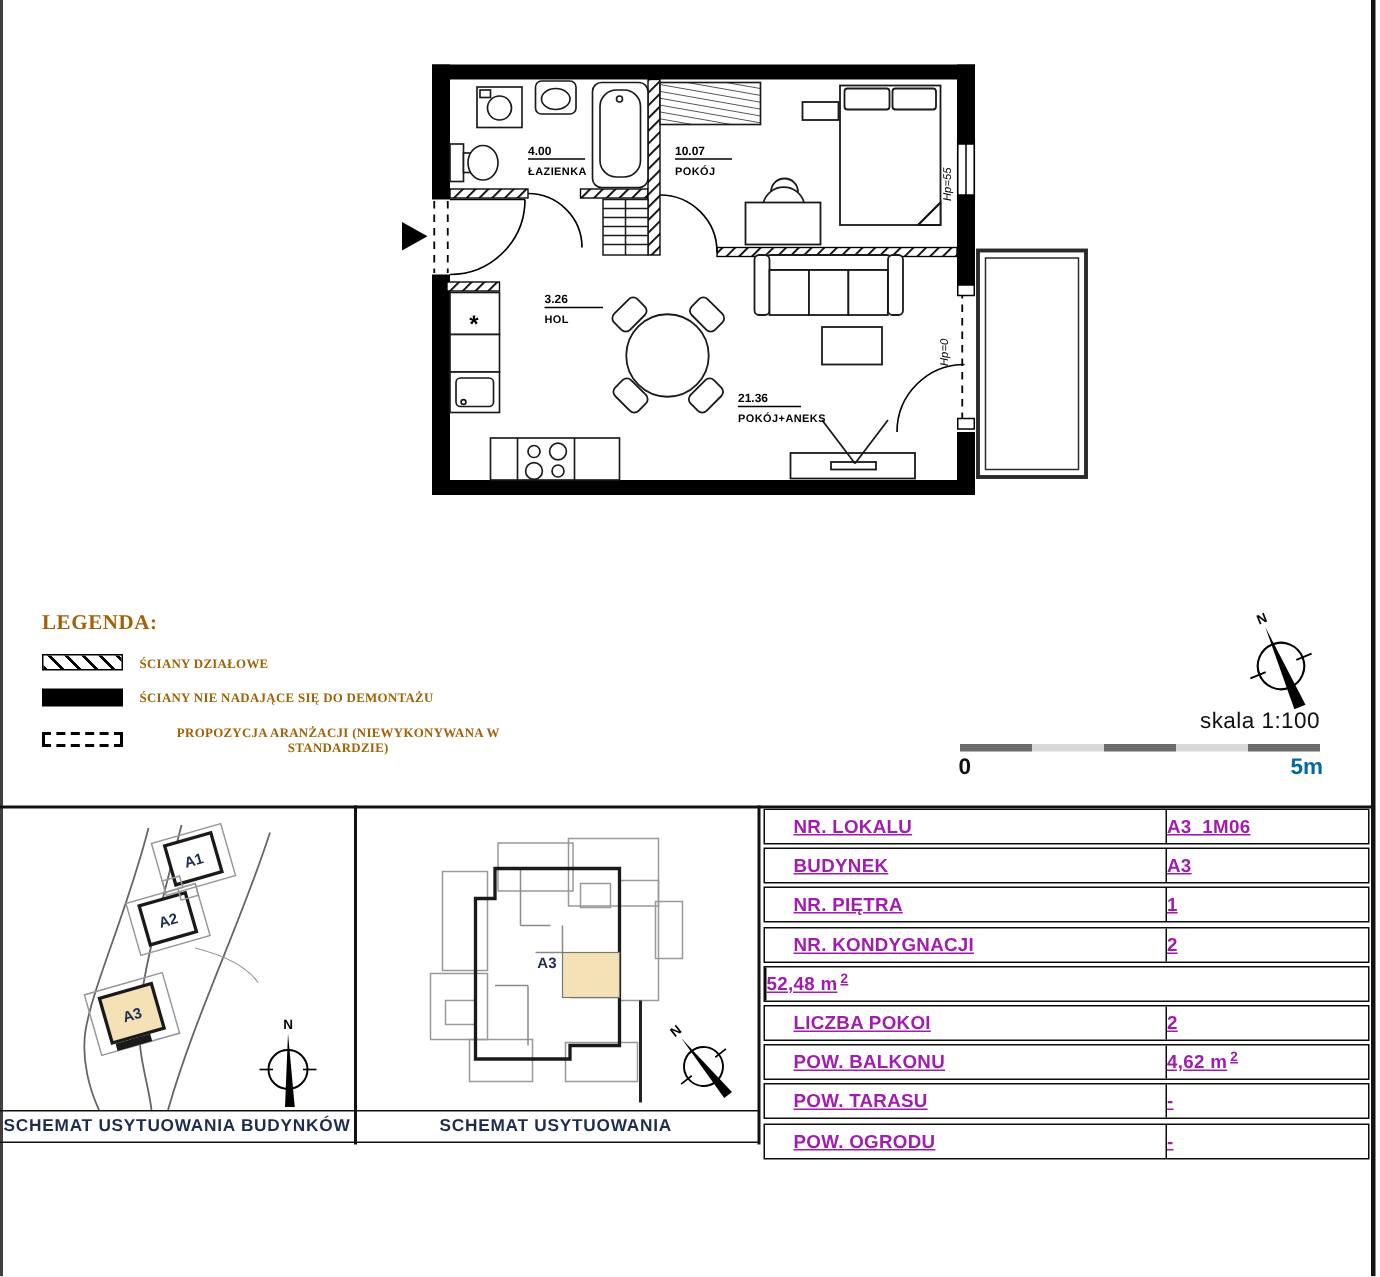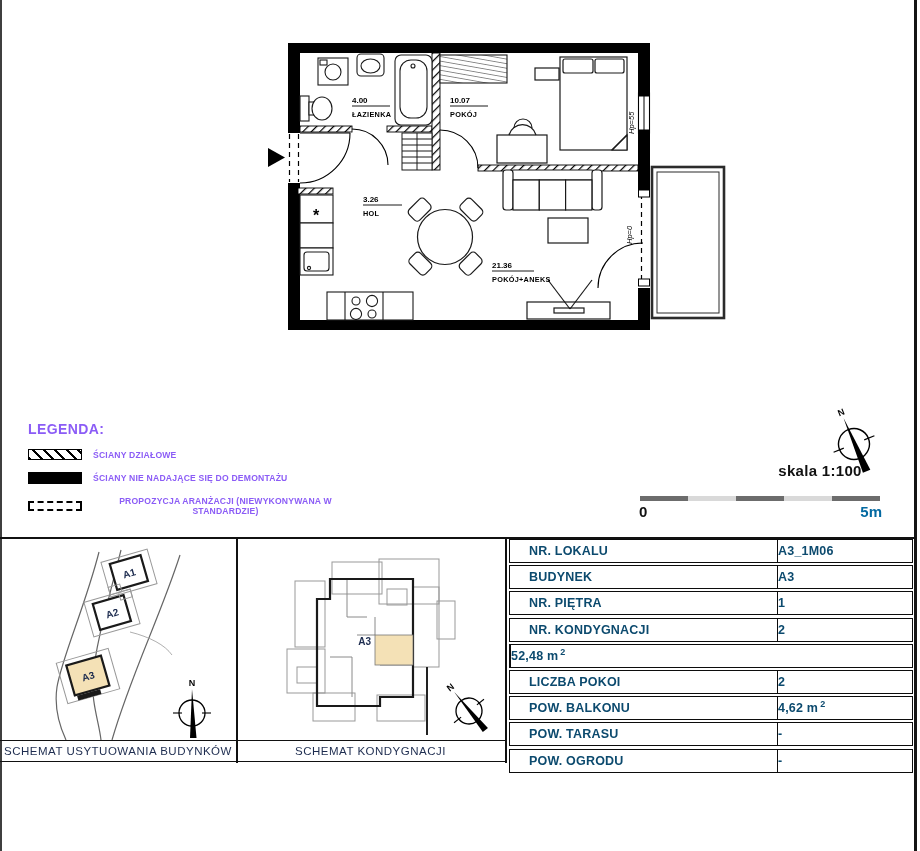--- a/index.html
+++ b/index.html
@@ -3,53 +3,53 @@
 <meta charset="utf-8">
 <style>
   html,body{margin:0;padding:0;background:#fff;}
   .page{position:relative;width:920px;height:851px;background:#fff;overflow:hidden;
         font-family:"Liberation Sans",sans-serif;}
   .edge{position:absolute;top:0;height:851px;}
   .edge-left{left:0;width:2px;background:#3f3f3f;}
   .edge-right{left:914px;width:2.5px;background:#141414;}
 
   
-  .legend{position:absolute;left:28px;top:421px;width:330px;color:#8b5cf6;}
+  .legend{position:absolute;left:28px;top:408px;width:330px;color:#a16207;font-family:Liberation Serif, serif;}
   .legend-title{font-size:14px;font-weight:bold;letter-spacing:.4px;}
   .legend-item{display:flex;align-items:center;margin-top:12px;text-align:center;}
   .swatch{width:54px;height:11px;margin-right:11px;flex:0 0 auto;box-sizing:border-box;}
   .swatch-hatched{border:1.5px solid #000;background:repeating-linear-gradient(45deg,#000 0 2px,#fff 2px 8px);}
   .swatch-solid{background:#000;height:12px;}
   .swatch-dashed{border:2px dashed #000;background:#fff;height:10px;}
   .legend-label{font-size:8.6px;font-weight:bold;letter-spacing:.2px;}
 
   
-  .skala{position:absolute;left:760px;top:462px;width:120px;text-align:center;
-         font-size:15px;font-weight:bold;color:#111;letter-spacing:.3px;}
+  .skala{position:absolute;left:760px;top:472px;width:120px;text-align:right;
+         font-size:15px;font-weight:normal;color:#111;letter-spacing:.3px;}
   .scalebar{position:absolute;left:640px;top:496px;width:240px;height:4.5px;
             background:linear-gradient(90deg,#6c6c6c 0 48px,#d9d9d9 48px 96px,#6c6c6c 96px 144px,#d9d9d9 144px 192px,#6c6c6c 192px 240px);}
   .scale-0{position:absolute;left:639px;top:503px;font-size:15px;font-weight:bold;color:#111;}
   .scale-5m{position:absolute;left:848px;top:503px;width:34px;text-align:right;font-size:15px;font-weight:bold;color:#0369a1;}
 
   
   .hline537{position:absolute;left:0;top:537px;width:916px;height:1.6px;background:#111;}
   .vline{position:absolute;top:537px;height:226px;background:#111;}
   .v237{left:236px;width:1.5px;}
   .v505{left:505px;width:1.6px;}
   .caption-band{position:absolute;left:0;top:740px;width:506px;height:20px;
                 border-top:1.6px solid #111;border-bottom:1.6px solid #111;display:flex;}
-  .caption{color:#1d2c4f;font-weight:normal;font-size:11.5px;letter-spacing:.5px;
+  .caption{color:#1d2c4f;font-weight:bold;font-size:11.5px;letter-spacing:.5px;
            display:flex;align-items:center;justify-content:center;}
   .caption-left{width:236px;}
   .caption-mid{width:269px;}
 
   
   .spec-table{position:absolute;left:509px;top:539px;width:404px;}
   .trow{display:flex;height:22px;border:1.6px solid #0c0c0c;margin-bottom:2.2px;background:#fff;
-        color:#0c4a6e;font-weight:bold;font-size:12.5px;letter-spacing:.2px;}
+        color:#a21caf;font-weight:bold;font-size:12.5px;letter-spacing:.2px;text-decoration:underline;}
   .tlabel{flex:1;display:flex;align-items:center;padding-left:19px;}
   .tvalue{width:134px;border-left:1.6px solid #0c0c0c;display:flex;align-items:center;justify-content:flex-start;}
   .sup{font-size:9px;position:relative;top:-4px;margin-left:2px;}
 
   svg text{font-family:"Liberation Sans",sans-serif;}
   .plan-num{font-size:8px;font-weight:bold;fill:#000;}
   .plan-name{font-size:7.3px;font-weight:bold;fill:#000;letter-spacing:.3px;}
   .hp-label{font-size:7.5px;font-style:italic;fill:#000;}
   .bldg-label{font-size:10px;font-weight:bold;fill:#1d2c4f;}
   .n-label{font-size:9px;font-weight:bold;fill:#000;}
@@ -331,21 +331,21 @@
       <circle r="13" stroke="#000" stroke-width="1.3" fill="none"></circle>
       <line x1="-19" y1="0" x2="-10" y2="0" stroke="#000" stroke-width="1.1"></line>
       <line x1="10" y1="0" x2="19" y2="0" stroke="#000" stroke-width="1.1"></line>
       <polygon points="0,-24 4.5,25 -2,25" fill="#000"></polygon>
       <text class="n-label" y="-27" text-anchor="middle">N</text>
     </g>
   </svg>
 
   <div class="caption-band">
     <div class="caption caption-left">SCHEMAT  USYTUOWANIA BUDYNKÓW</div>
-    <div class="caption caption-mid">SCHEMAT  KONDYGNACJI</div>
+    <div class="caption caption-mid">SCHEMAT  USYTUOWANIA</div>
   </div>
 
   <div class="spec-table">
     <div class="trow">
         <div class="tlabel">NR. LOKALU</div>
         <div class="tvalue">
           <span>A3_1M06</span>
           <span class="sup"></span>
         </div>
       </div>

